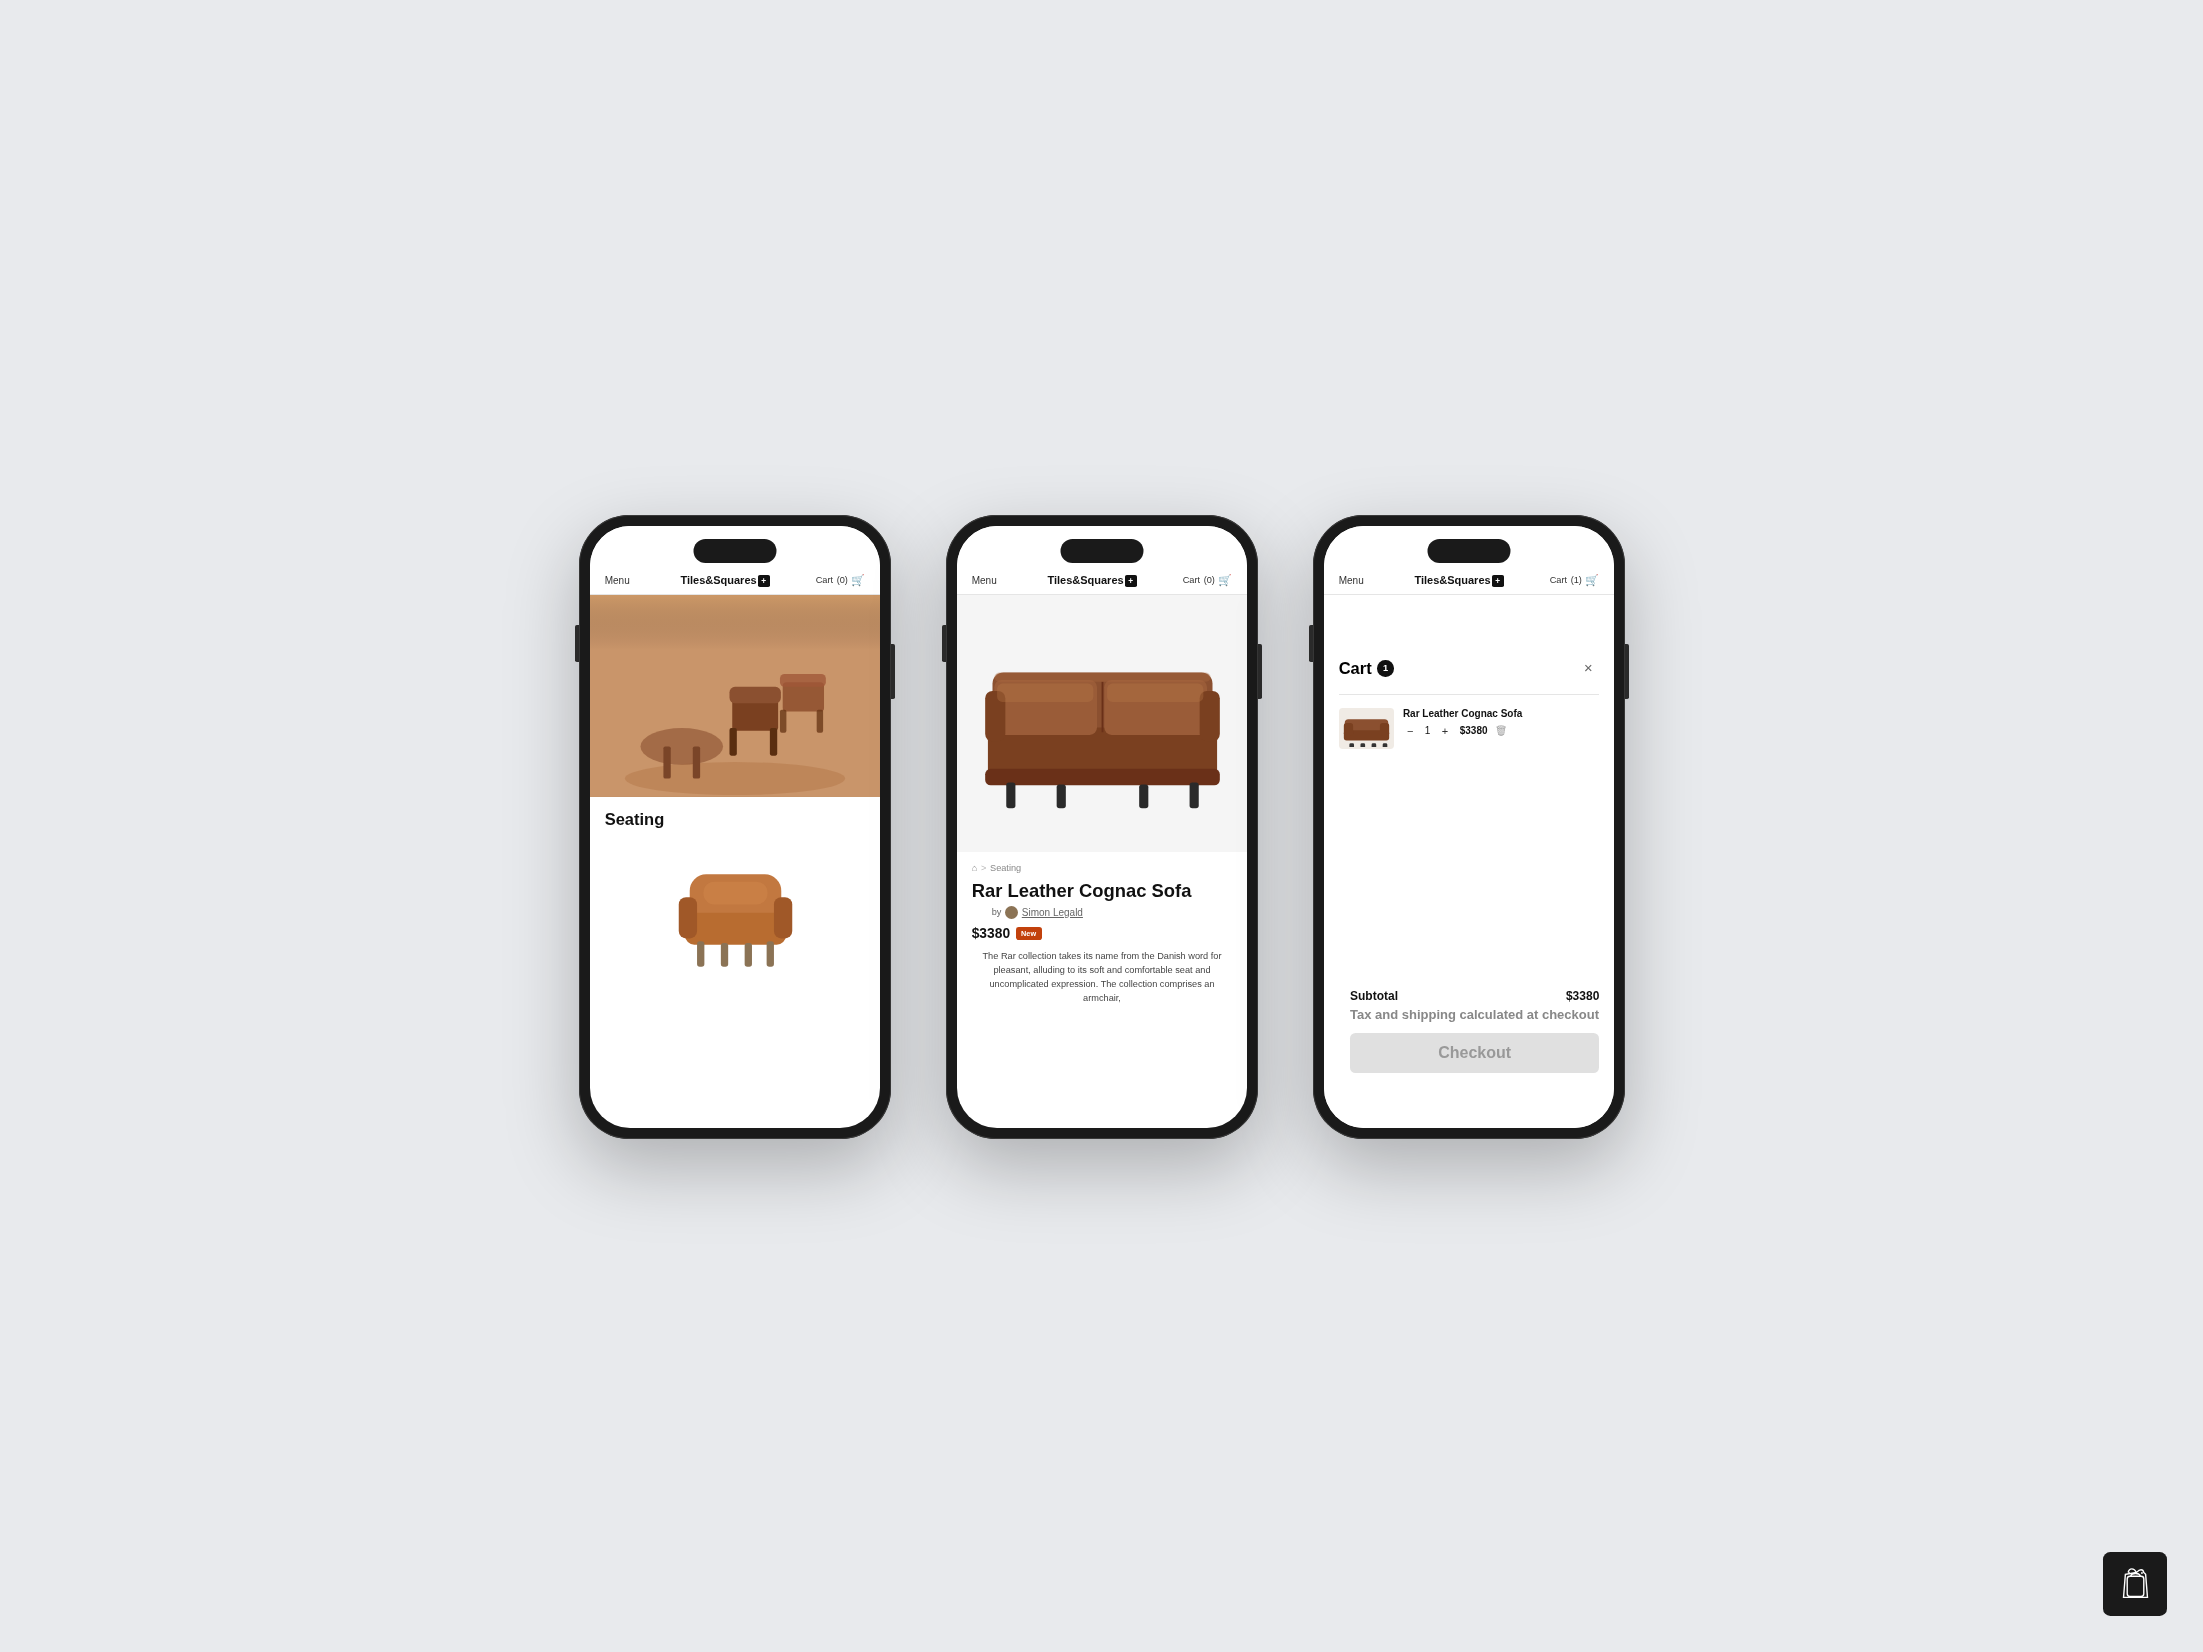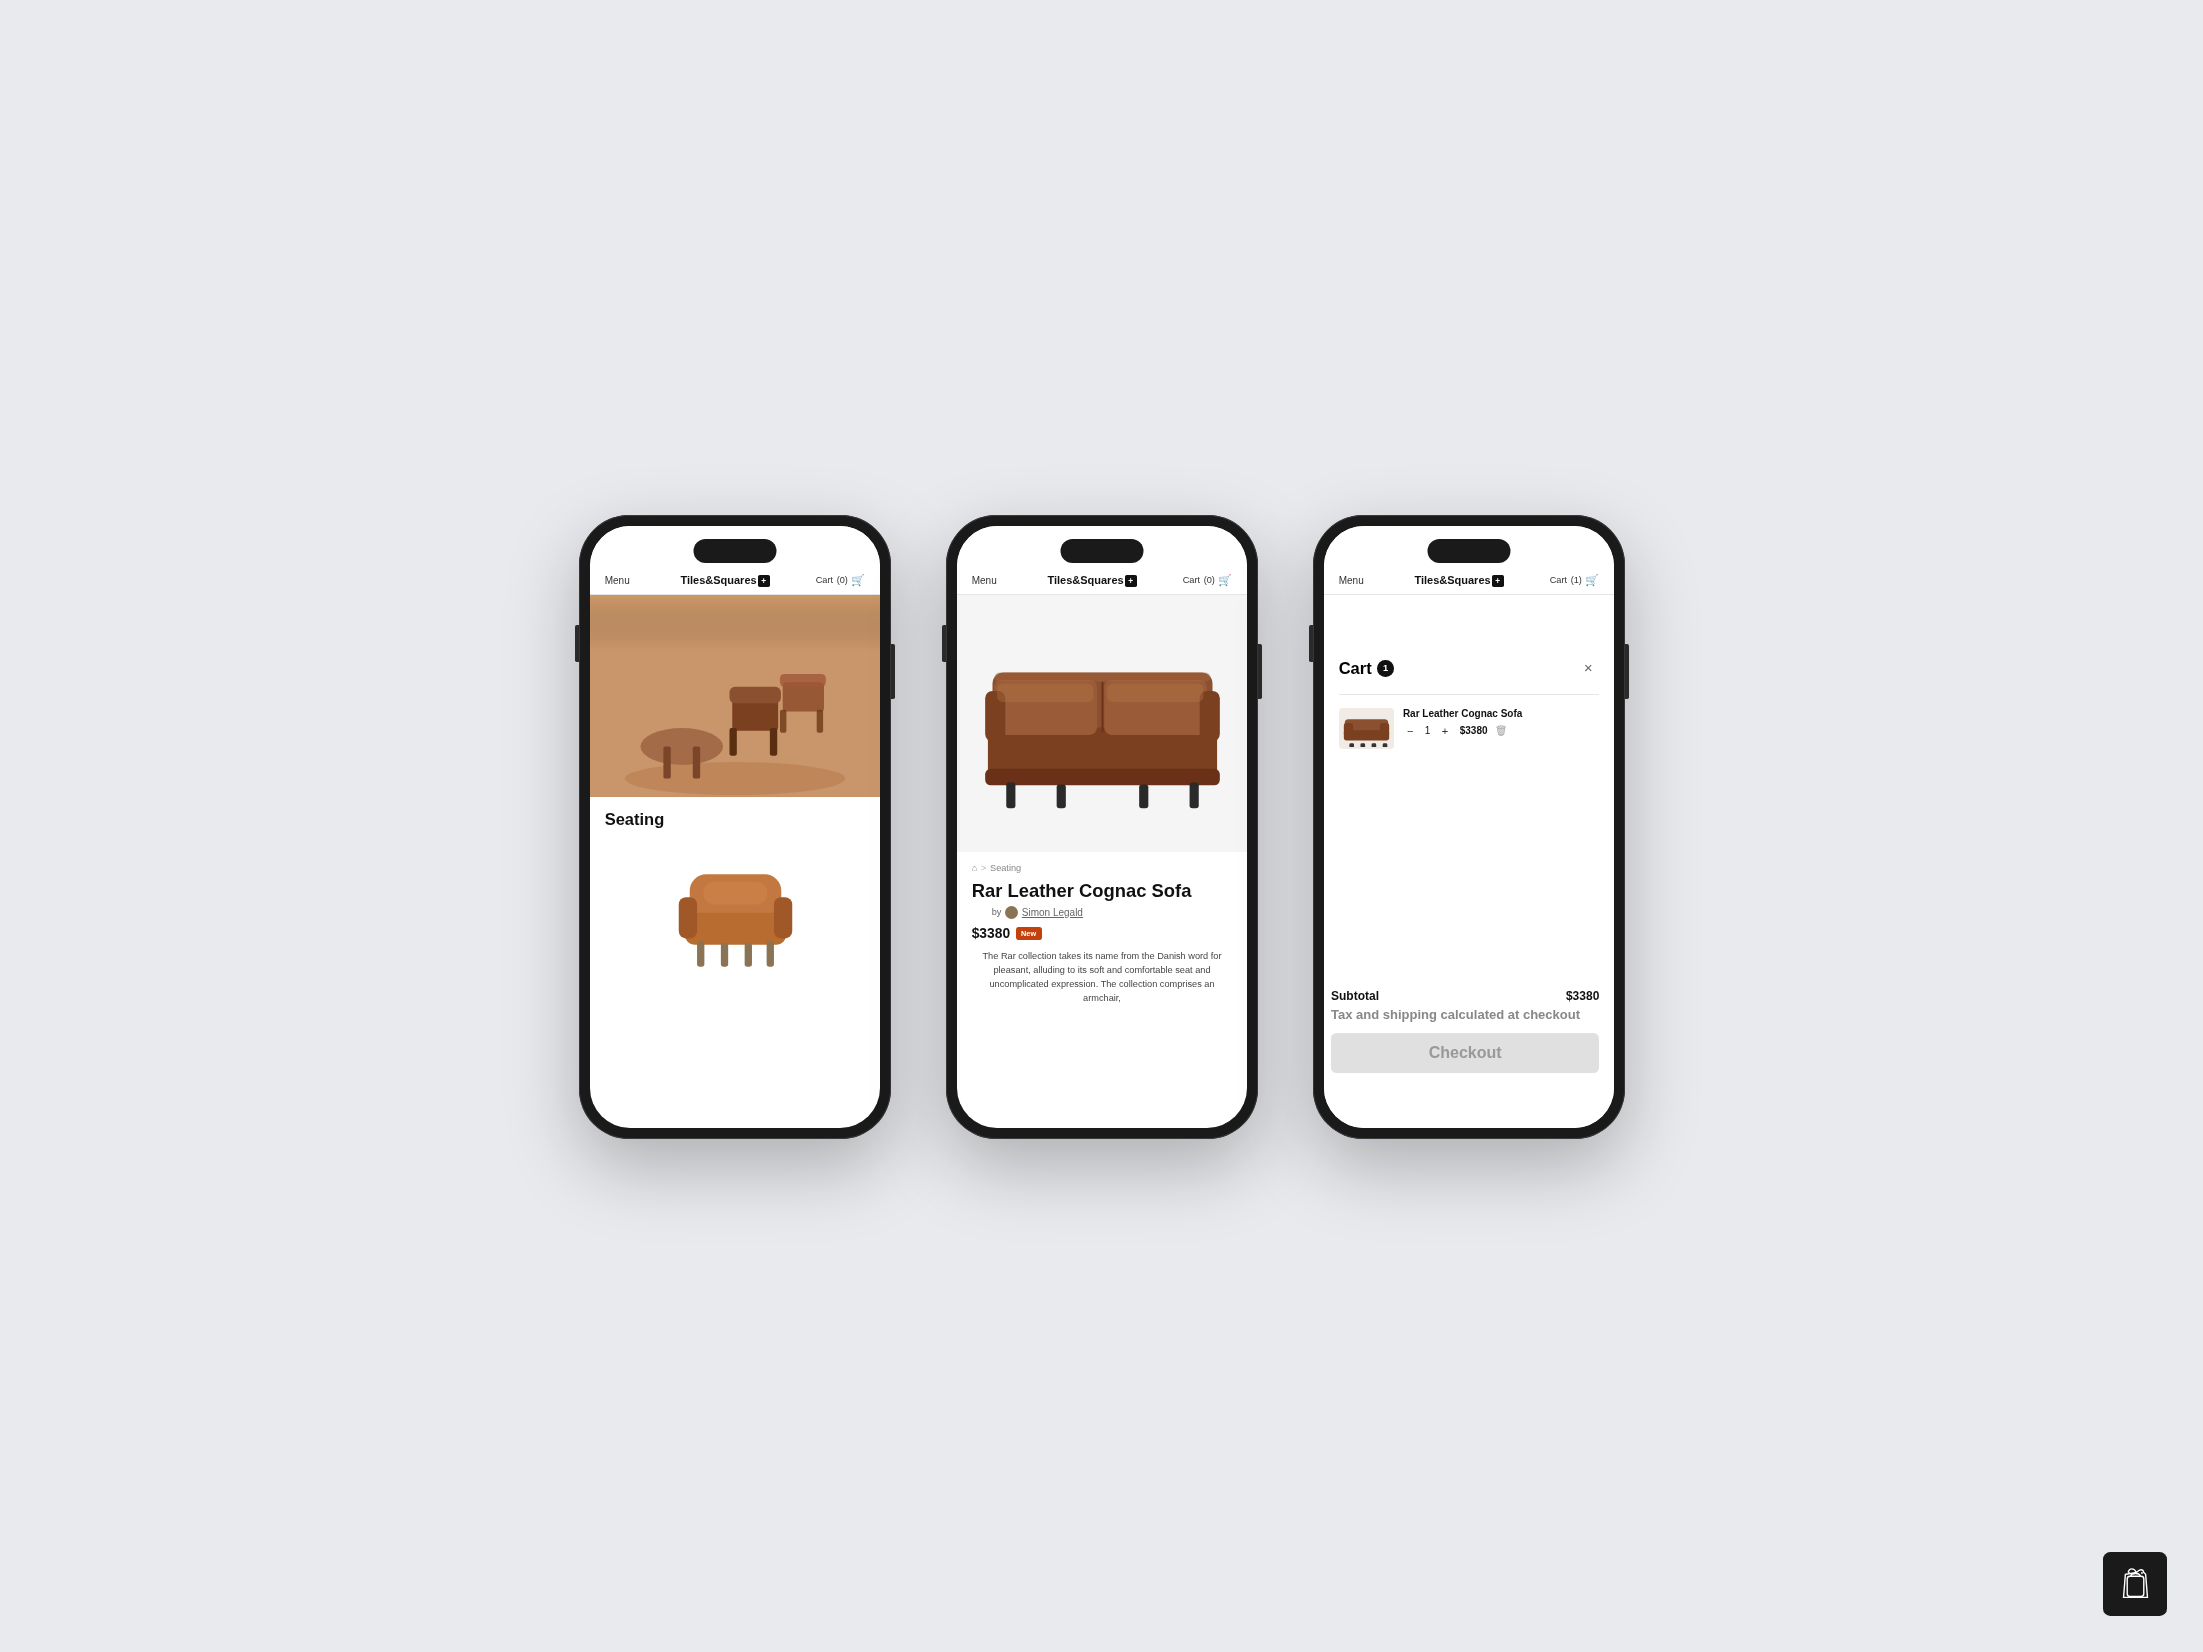--- a/index.html
+++ b/index.html
@@ -312,21 +312,21 @@
       color: #111;
     }
     .delete-btn {
       font-size: 10px;
       color: #999;
       cursor: pointer;
     }
     .cart-footer {
       position: absolute;
       bottom: 55px;
-      left: 7px;
+      left: 26px;
       right: 14.7px;
       margin-top: 40px;
     }
     .subtotal-row {
       display: flex;
       justify-content: space-between;
       align-items: center;
       margin-bottom: 3.7px;
     }
     .subtotal-label {

